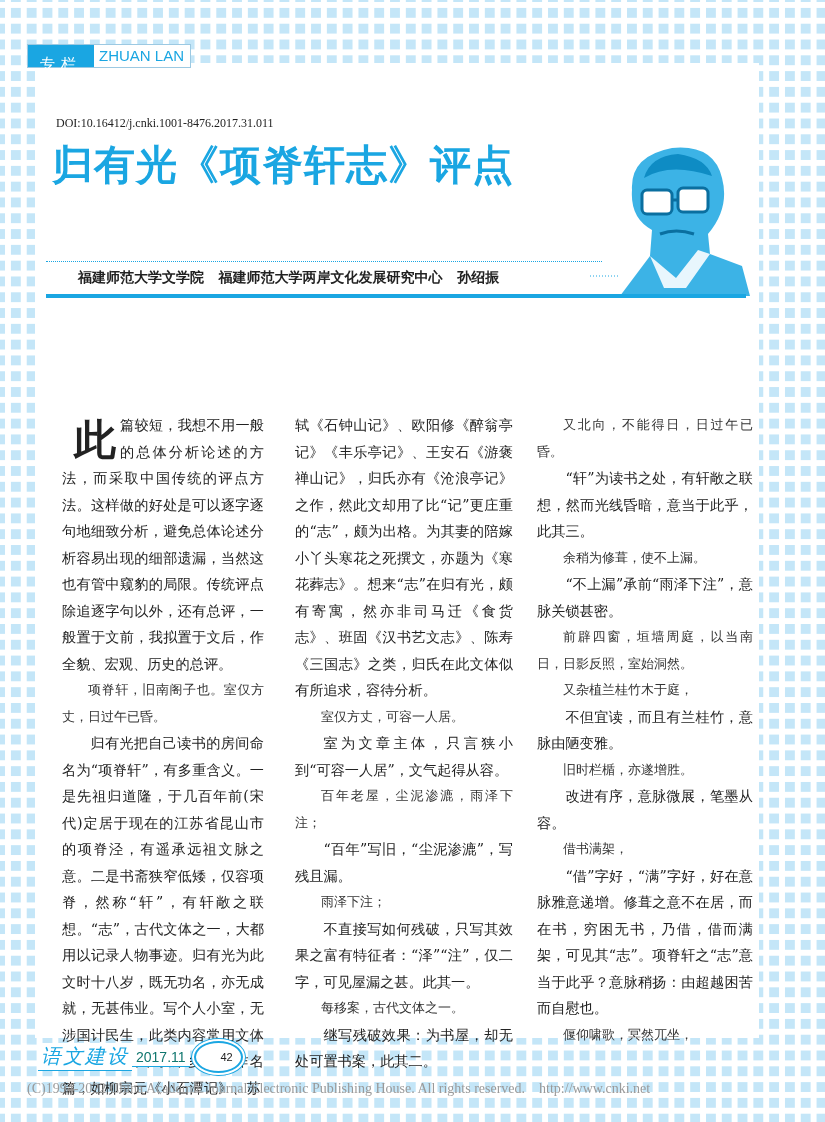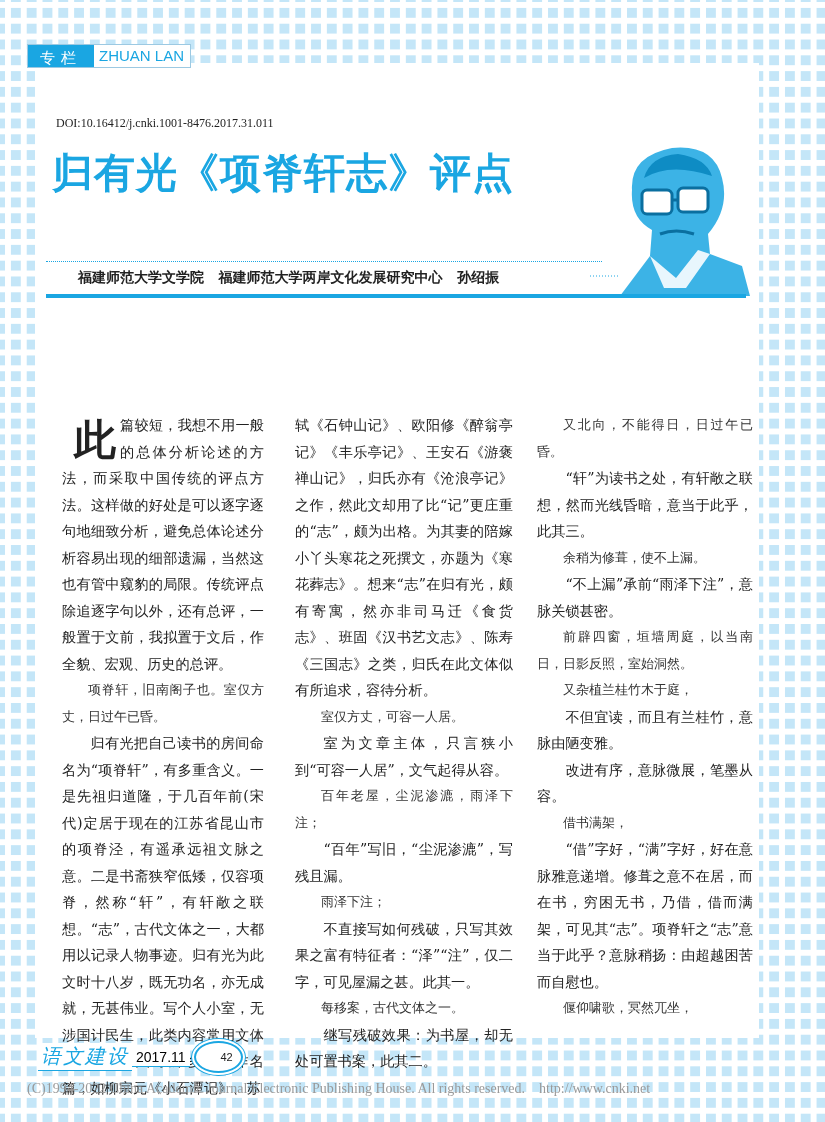--- a/index.html
+++ b/index.html
@@ -30,32 +30,32 @@
   .panel {
     position: absolute; left: 35px; top: 63px; width: 724px; height: 975px;
     background: #ffffff;
   }
   .header-tag {
     position: absolute; left: 27px; top: 44px; height: 22px; display: flex;
     border: 1px solid #9cc9e2; background: #fff; z-index: 3;
   }
   .header-tag .cn {
     background: #1aa6e2; color: #fff; font-family: "DejaVu Sans", sans-serif;
-    font-size: 15px; padding: 2px 12px; line-height: 22px; letter-spacing: 6px;
+    font-size: 15px; padding: 8px 12px; line-height: 22px; letter-spacing: 6px;
   }
   .header-tag .en {
     color: #1aa6e2; font-family: "Liberation Sans", sans-serif;
     font-size: 15px; padding: 0 6px 0 5px; line-height: 22px;
   }
   .doi {
     position: absolute; left: 56px; top: 116px; font-size: 12px; color: #222;
     font-family: "Liberation Serif", serif; z-index: 2;
   }
   .title {
-    position: absolute; left: 52px; top: 146px; font-size: 41px; font-weight: bold;
+    position: absolute; left: 52px; top: 138px; font-size: 41px; font-weight: bold;
     color: #1aa6e2; letter-spacing: 1px; z-index: 2;
     font-family: "DejaVu Sans", sans-serif;
   }
   .portrait {
     position: absolute; left: 590px; top: 138px; width: 160px; height: 158px; z-index: 2;
   }
   .dotted-line {
     position: absolute; left: 46px; top: 261px; width: 556px; height: 0;
     border-top: 1px dotted #1aa6e2; z-index: 2;
   }
@@ -86,21 +86,21 @@
   .footer {
     position: absolute; left: 38px; top: 1043px; height: 28px; display: flex; align-items: center;
     z-index: 2;
   }
   .footer .mag {
     font-size: 20px; color: #1aa6e2; font-style: italic; font-family: "DejaVu Serif", serif;
     background: #fff; padding: 0 3px; letter-spacing: 2px;
     border-bottom: 1px solid #1aa6e2;
   }
   .footer .issue {
-    font-size: 14px; color: #000000; font-family: "Liberation Sans", sans-serif;
+    font-size: 14px; color: #0f766e; font-family: "Liberation Sans", sans-serif;
     background: #fff; padding: 2px 4px 1px 4px; border-bottom: 1px solid #1aa6e2;
   }
   .footer .pagenum {
     width: 28px; height: 28px; border-radius: 50%; border: 2px solid #1aa6e2;
     box-shadow: 0 0 0 2px #fff, 0 0 0 3px #1aa6e2;
     background: #fff; color: #222; font-size: 11px; font-family: "Liberation Sans", sans-serif;
     display: flex; align-items: center; justify-content: center; margin-left: 4px; padding-left: 17px;
   }
   .copyright {
     position: absolute; left: 27px; top: 1081px; font-size: 14px; color: #9a9a9a;
@@ -158,20 +158,21 @@
 </div>
 
 <div class="col col3">
   <p class="quote">又北向，不能得日，日过午已昏。</p>
   <p>“轩”为读书之处，有轩敞之联想，然而光线昏暗，意当于此乎，此其三。</p>
   <p class="quote">余稍为修葺，使不上漏。</p>
   <p>“不上漏”承前“雨泽下注”，意脉关锁甚密。</p>
   <p class="quote">前辟四窗，垣墙周庭，以当南日，日影反照，室始洞然。</p>
   <p class="quote">又杂植兰桂竹木于庭，</p>
   <p>不但宜读，而且有兰桂竹，意脉由陋变雅。</p>
+  <p class="quote">旧时栏楯，亦遂增胜。</p>
   <p>改进有序，意脉微展，笔墨从容。</p>
   <p class="quote">借书满架，</p>
   <p>“借”字好，“满”字好，好在意脉雅意递增。修葺之意不在居，而在书，穷困无书，乃借，借而满架，可见其“志”。项脊轩之“志”意当于此乎？意脉稍扬：由超越困苦而自慰也。</p>
   <p class="quote">偃仰啸歌，冥然兀坐，</p>
 </div>
 
 <div class="footer">
   <span class="mag">语文建设</span>
   <span class="issue">2017.11</span>
   <span class="pagenum">42</span>

